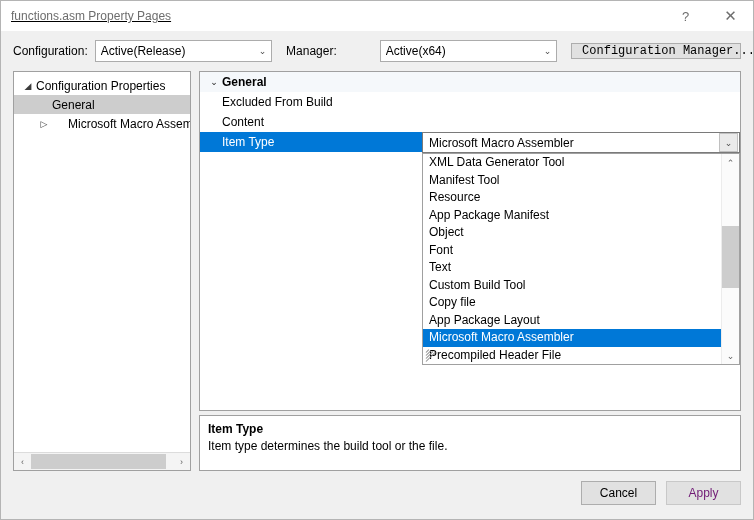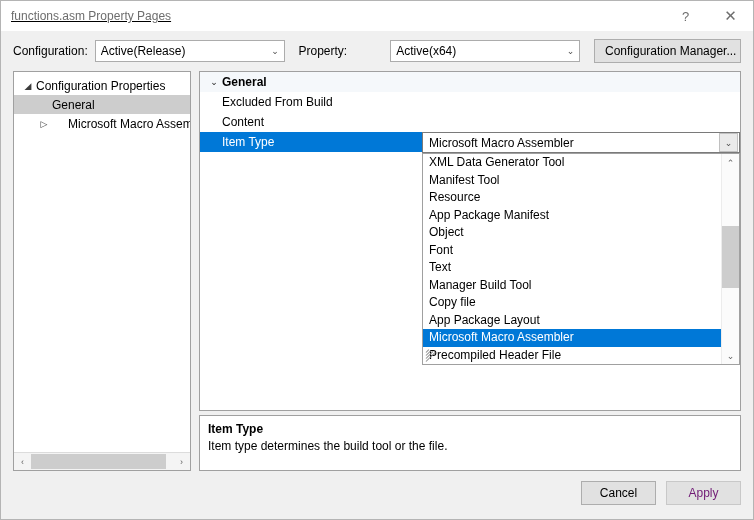--- a/index.html
+++ b/index.html
@@ -111,21 +111,21 @@
     background: #e1e1e1;
     border: 1px solid #adadad;
     font-family: "Liberation Sans", sans-serif;
     font-size: 12px;
     color: #000;
     cursor: default;
     box-sizing: border-box;
     padding: 0 10px;
     white-space: nowrap;
   }
-  #configuration-manager-button { height: 24px; min-width: 147px; }
+  #configuration-manager-button { height: 16px; min-width: 147px; font-family: Liberation Mono, monospace; }
 
   
   .body {
     flex: 1;
     display: flex;
     padding: 0 12px;
     box-sizing: border-box;
     min-height: 0;
   }
 
@@ -424,21 +424,21 @@
       <button class="title-btn close">✕</button>
     </div>
   </div>
 
   <div class="configbar">
     <span class="cfg-label">Configuration:</span>
     <div class="combo" id="configuration-combo">
       <span class="val">Active(Release)</span>
       <span class="arrow">⌄</span>
     </div>
-    <span class="cfg-label">Property:</span>
+    <span class="cfg-label">Manager:</span>
     <div class="combo" id="platform-combo">
       <span class="val">Active(x64)</span>
       <span class="arrow">⌄</span>
     </div>
     <button class="btn" id="configuration-manager-button">Configuration Manager...</button>
   </div>
 
   <div class="body">
 
     <div class="tree-pane">
@@ -498,21 +498,21 @@
 
         <div class="dropdown">
           <div class="dd-list">
             <div class="dd-item">XML Data Generator Tool</div>
             <div class="dd-item">Manifest Tool</div>
             <div class="dd-item">Resource</div>
             <div class="dd-item">App Package Manifest</div>
             <div class="dd-item">Object</div>
             <div class="dd-item">Font</div>
             <div class="dd-item">Text</div>
-            <div class="dd-item">Manager Build Tool</div>
+            <div class="dd-item">Custom Build Tool</div>
             <div class="dd-item">Copy file</div>
             <div class="dd-item">App Package Layout</div>
             <div class="dd-item selected">Microsoft Macro Assembler</div>
             <div class="dd-item">Precompiled Header File</div>
           </div>
           <div class="dd-scroll">
             <div class="dd-sb-arrow">⌃</div>
             <div class="dd-sb-track">
               <div class="dd-sb-thumb"></div>
             </div>

